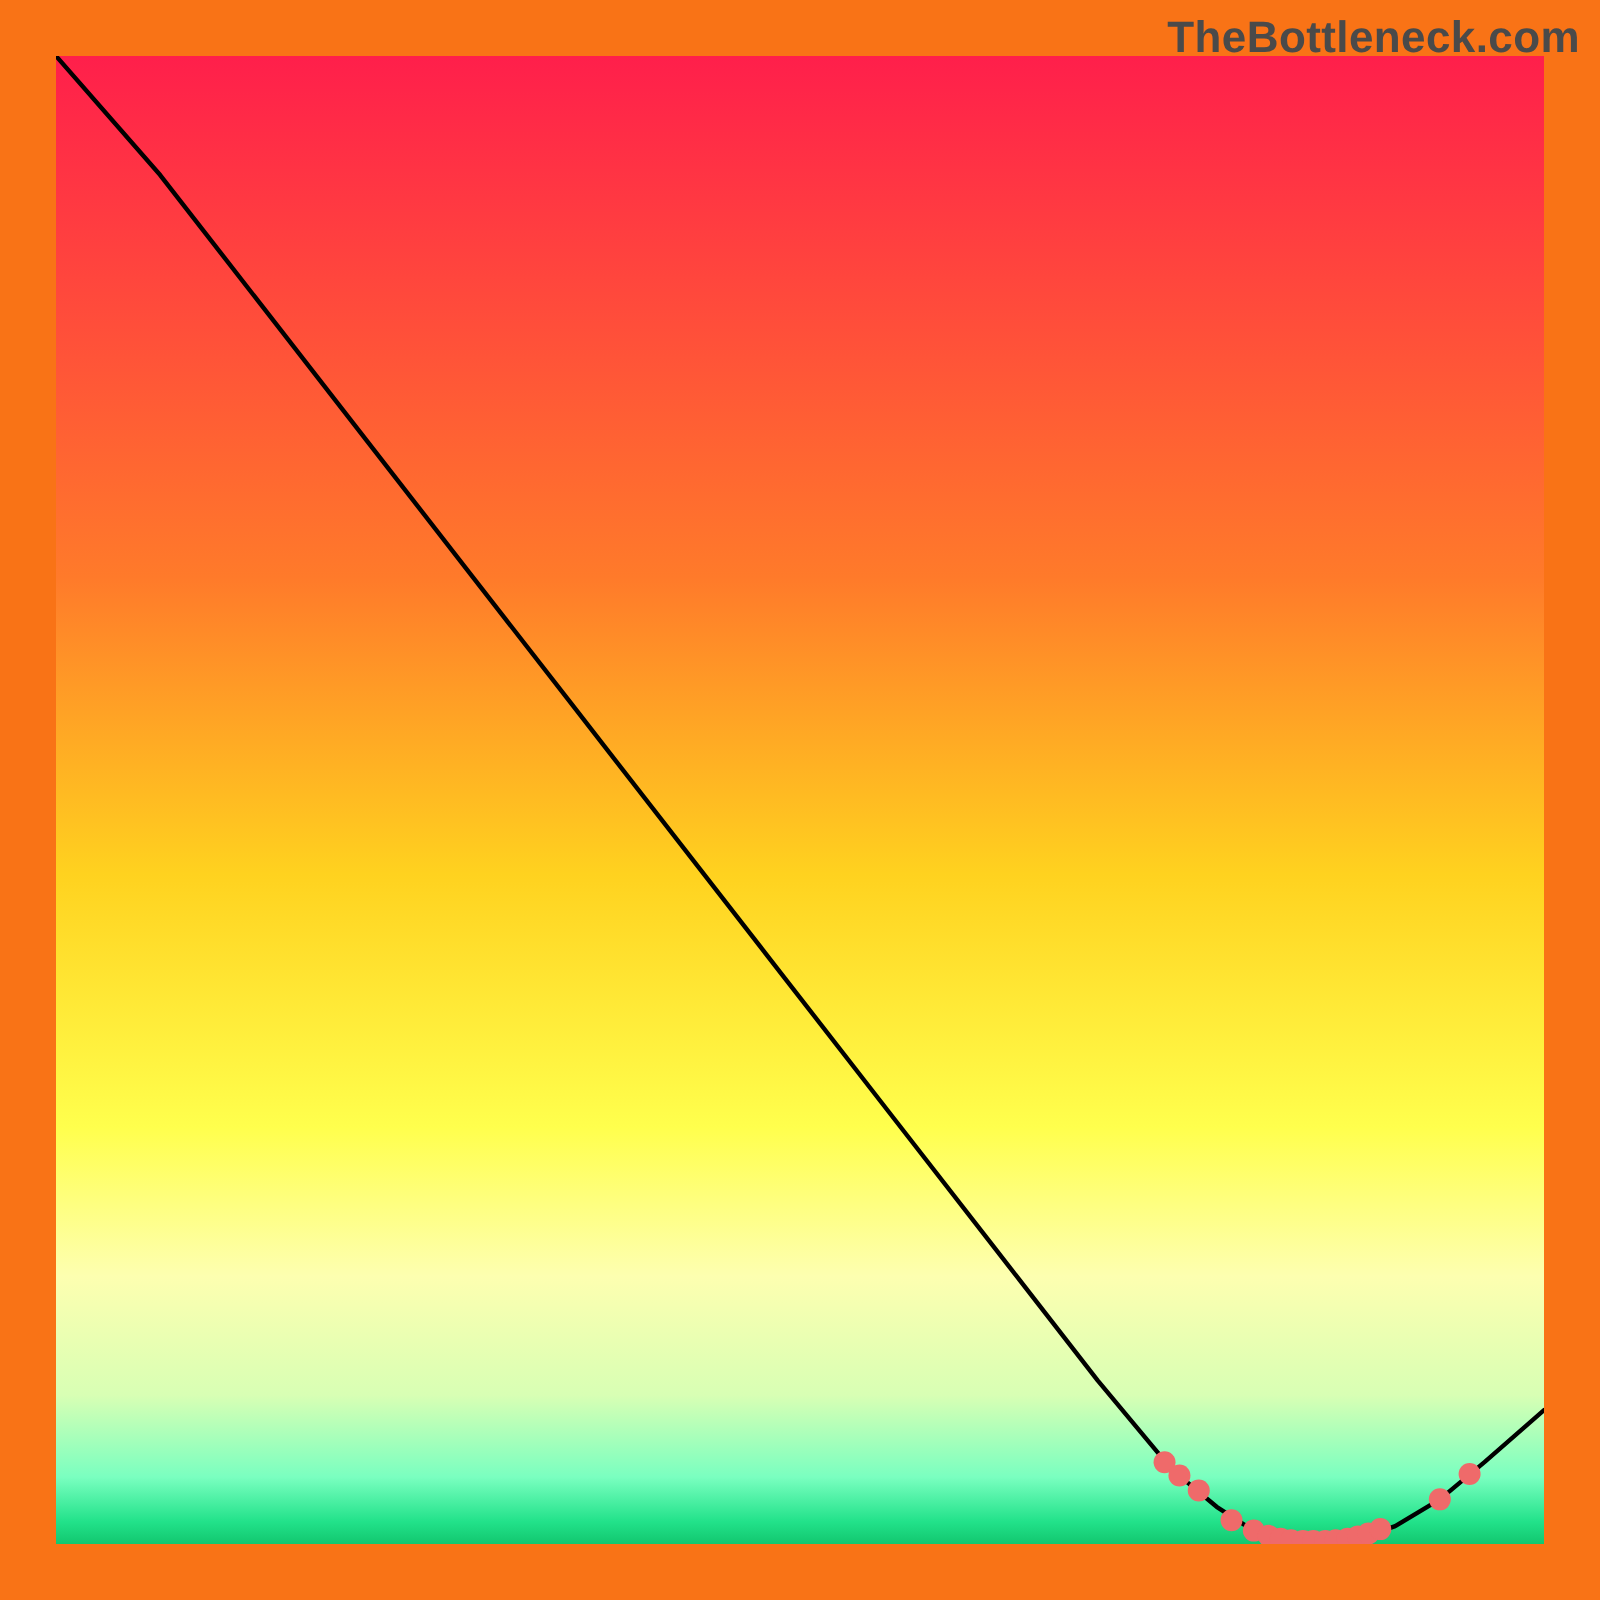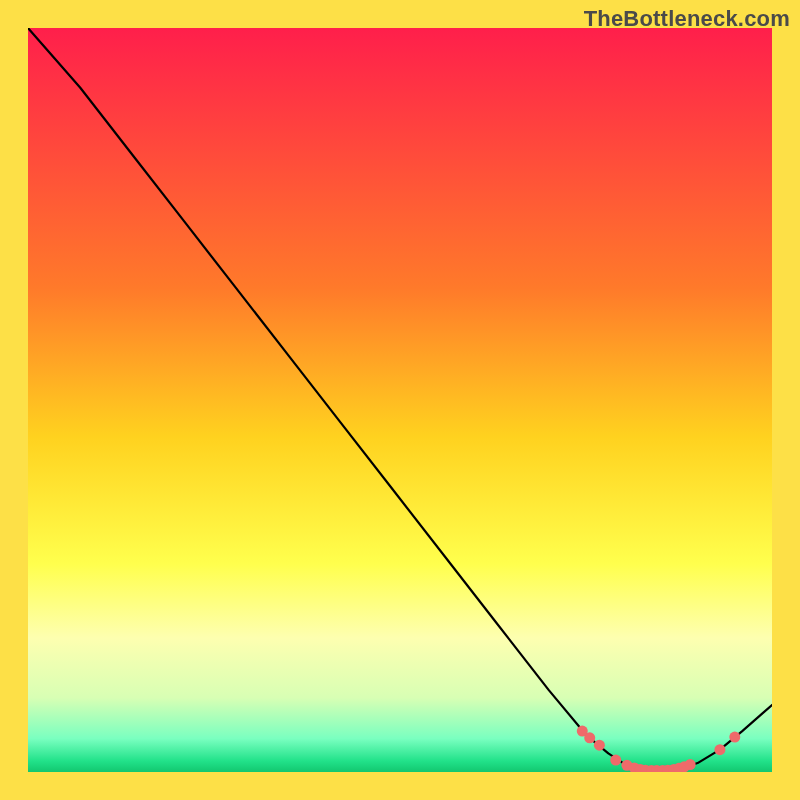--- a/index.html
+++ b/index.html
@@ -8,21 +8,21 @@
     width: 800px;
     height: 800px;
     background: #000;
     overflow: hidden;
     font-family: Arial, Helvetica, sans-serif;
   }
   .frame {
     position: relative;
     width: 800px;
     height: 800px;
-    background: #fde047;
+    background: #f97316;
   }
   .watermark {
     position: absolute;
     top: 6px;
     right: 10px;
     color: #4a4a4a;
     font-size: 22px;
     font-weight: 600;
     letter-spacing: 0.2px;
     z-index: 5;

